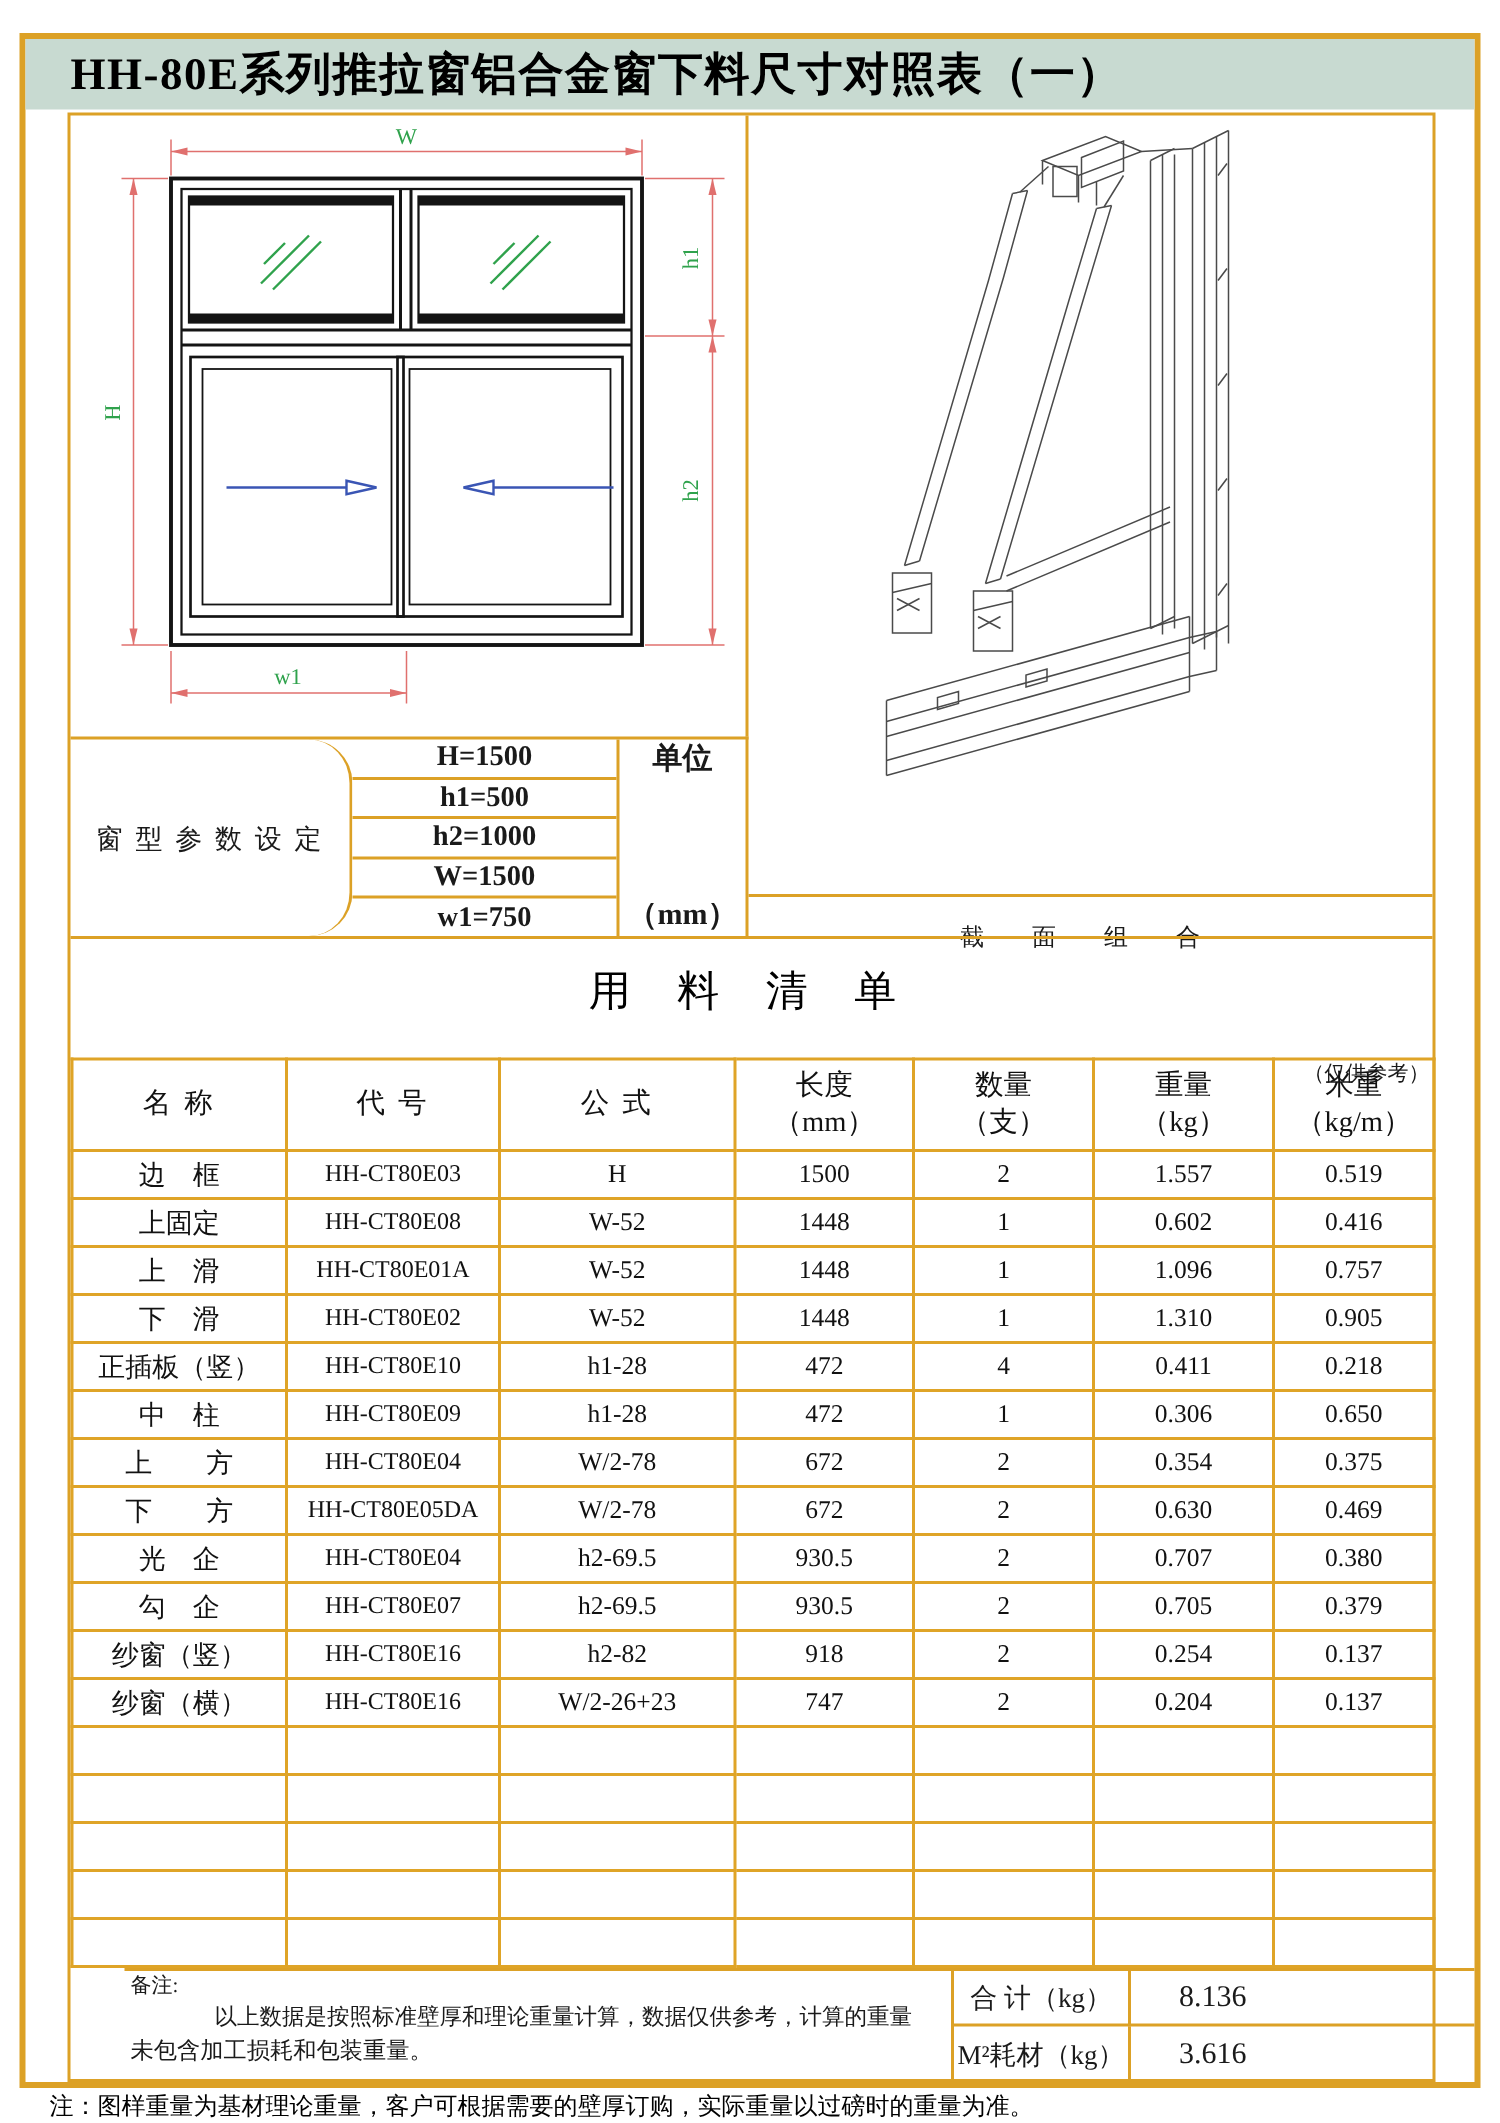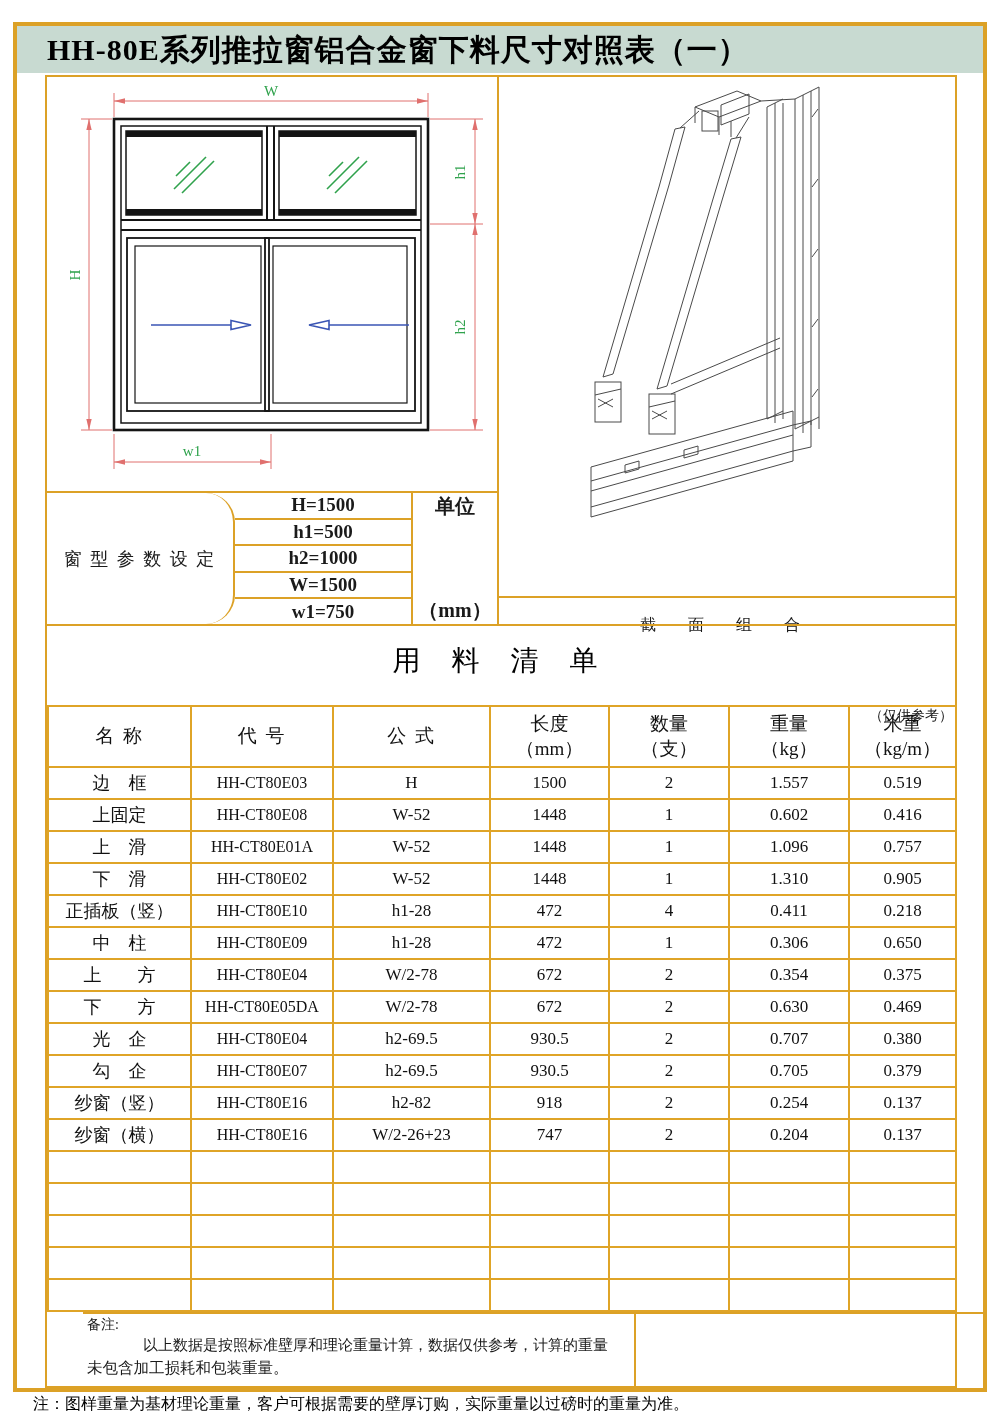--- a/index.html
+++ b/index.html
@@ -473,18 +473,24 @@
           </tr>
         </tbody>
     </table>
 
     <div class="footer-block">
       <div class="remark-cell">
         <div class="r1">备注:</div>
         <div class="r2">以上数据是按照标准壁厚和理论重量计算，数据仅供参考，计算的重量</div>
         <div class="r3">未包含加工损耗和包装重量。</div>
       </div>
+      <div class="footer-right">
+        <div class="fr-cell fr-label fr-top">合 计（kg）</div>
+        <div class="fr-cell fr-val fr-top">8.136</div>
+        <div class="fr-cell fr-label">M²耗材（kg）</div>
+        <div class="fr-cell fr-val">3.616</div>
+      </div>
     </div>
 
   </div>
 </div>
 
 <div class="bottom-note">注：图样重量为基材理论重量，客户可根据需要的壁厚订购，实际重量以过磅时的重量为准。</div>
 
 </body></html>

